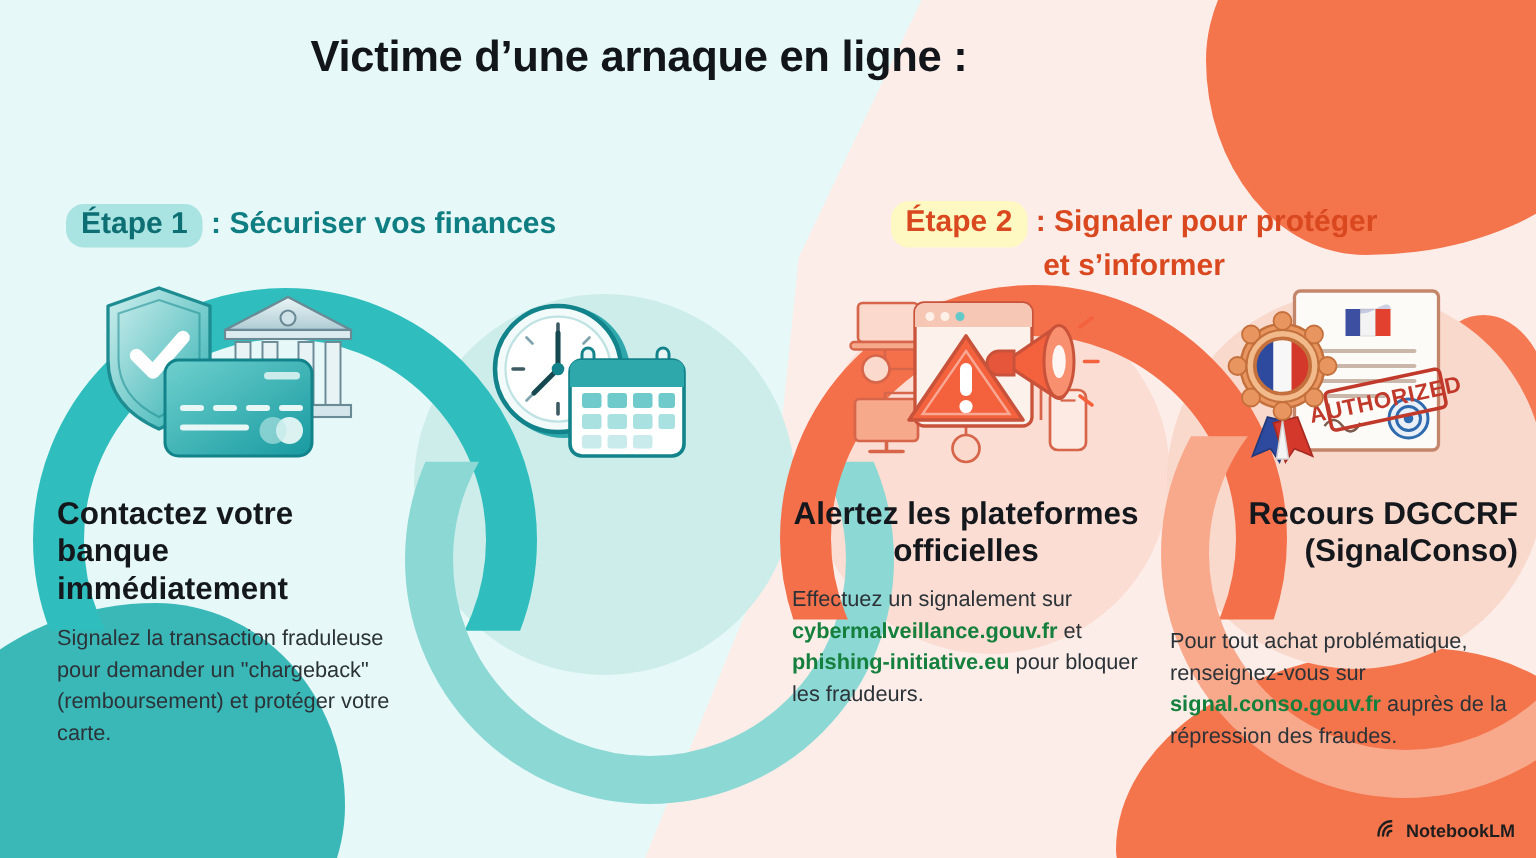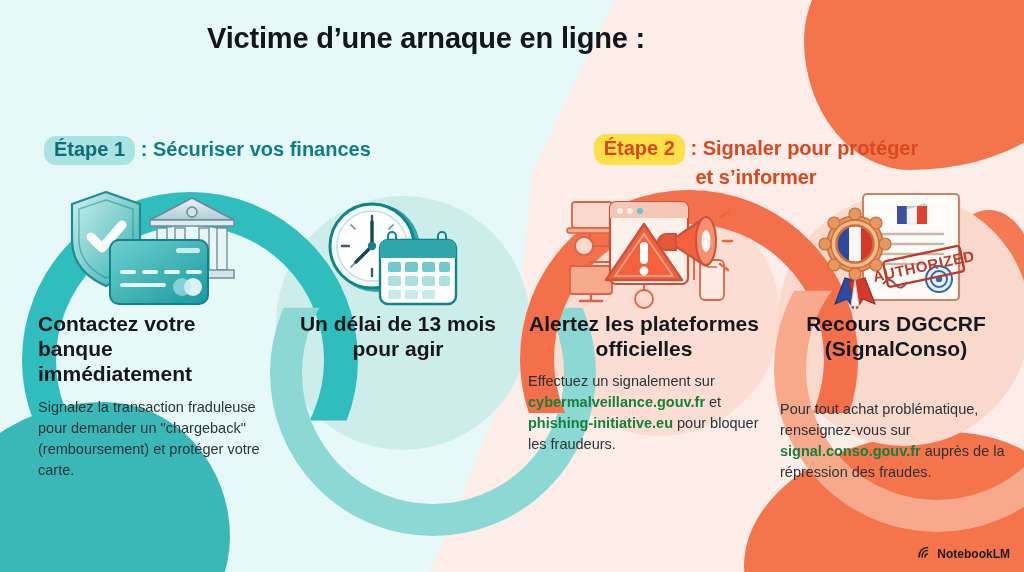--- a/index.html
+++ b/index.html
@@ -51,21 +51,21 @@
   }
 
   
   .step-head{position:absolute;font-size:20px;font-weight:bold;text-align:right;}
   .step1{left:44px;top:136px;color:#0F7E82;}
   .step2{left:556px;top:134px;color:#D9481F;width:400px;text-align:center;line-height:1.25;}
   .pill{
     display:inline-block;padding:2px 10px 4px;border-radius:12px;
   }
   .pill-teal{background:#A9E3E2;color:#0D6F73;}
-  .pill-orange{background:#fde047;color:#D9481F;}
+  .pill-orange{background:#fef9c3;color:#D9481F;}
 
   
   .ring{position:absolute;border-radius:50%;}
   .ring1{
     left:22px;top:192px;width:268px;height:268px;
     border:34px solid #2FBEBD;
     clip-path:polygon(0 0,100% 0,100% 68%,0 68%);
   }
   .disc2{
     left:276px;top:196px;width:254px;height:254px;background:#CDEDEB;
@@ -97,32 +97,32 @@
 
   
   .card{position:absolute;width:232px;}
   .c1{left:38px;top:182px;}
   .c2{left:282px;top:182px;}
   .c3{left:528px;top:182px;}
   .c4{left:780px;top:182px;}
 
   .icon-wrap{height:128px;display:flex;align-items:flex-end;justify-content:center;}
   .card-title{
-    font-size:21px;font-weight:bold;color:#14181C;line-height:1.2;margin-top:1px;
+    font-size:21px;font-weight:bold;color:#14181C;line-height:1.2;margin-top:20px;
   }
   .card-body{
     font-size:14.5px;color:#2C3338;line-height:1.45;margin-top:10px;
   }
   .card-body b{font-weight:bold;color:#15803d;}
   .c1 .card-title,.c1 .card-body{text-align:left;}
   .c2 .card-title{text-align:center;}
   .c2 .card-body{text-align:left;margin-top:30px;}
   .c3 .card-title{text-align:center;}
   .c3 .card-body{text-align:left;margin-top:10px;}
-  .c4 .card-title{text-align:center;}
+  .c4 .card-title{text-align:right;}
   .c4 .card-body{text-align:left;margin-top:38px;}
 
   
   .watermark{
     position:absolute;right:14px;bottom:10px;
     display:flex;align-items:center;gap:5px;
     font-size:12px;color:#1E1E1E;font-weight:700;
   }
 </style>
 </head>
@@ -253,21 +253,20 @@
               <rect x="123" y="84" width="11" height="10" rx="2"></rect>
           </g>
           <g fill="#C9EBEB">
             <rect x="72" y="98" width="13" height="9" rx="2"></rect>
               <rect x="89" y="98" width="13" height="9" rx="2"></rect>
             <rect x="106" y="98" width="13" height="9" rx="2"></rect>
           </g>
         </g>
       </svg>
     </div>
-    <div class="card-title">Un délai de 13 mois pour agir</div>
   </div>
 
   <div class="card c3">
     <div class="icon-wrap">
       <svg width="180" height="126" viewBox="0 0 180 126">
         <g stroke="#D6654A" stroke-width="1.8" fill="none">
           <path d="M36 34 V62 H56"></path>
             <path d="M36 96 V78 H56"></path>
           <path d="M90 110 V96"></path>
             <path d="M140 96 V70 H120"></path>

